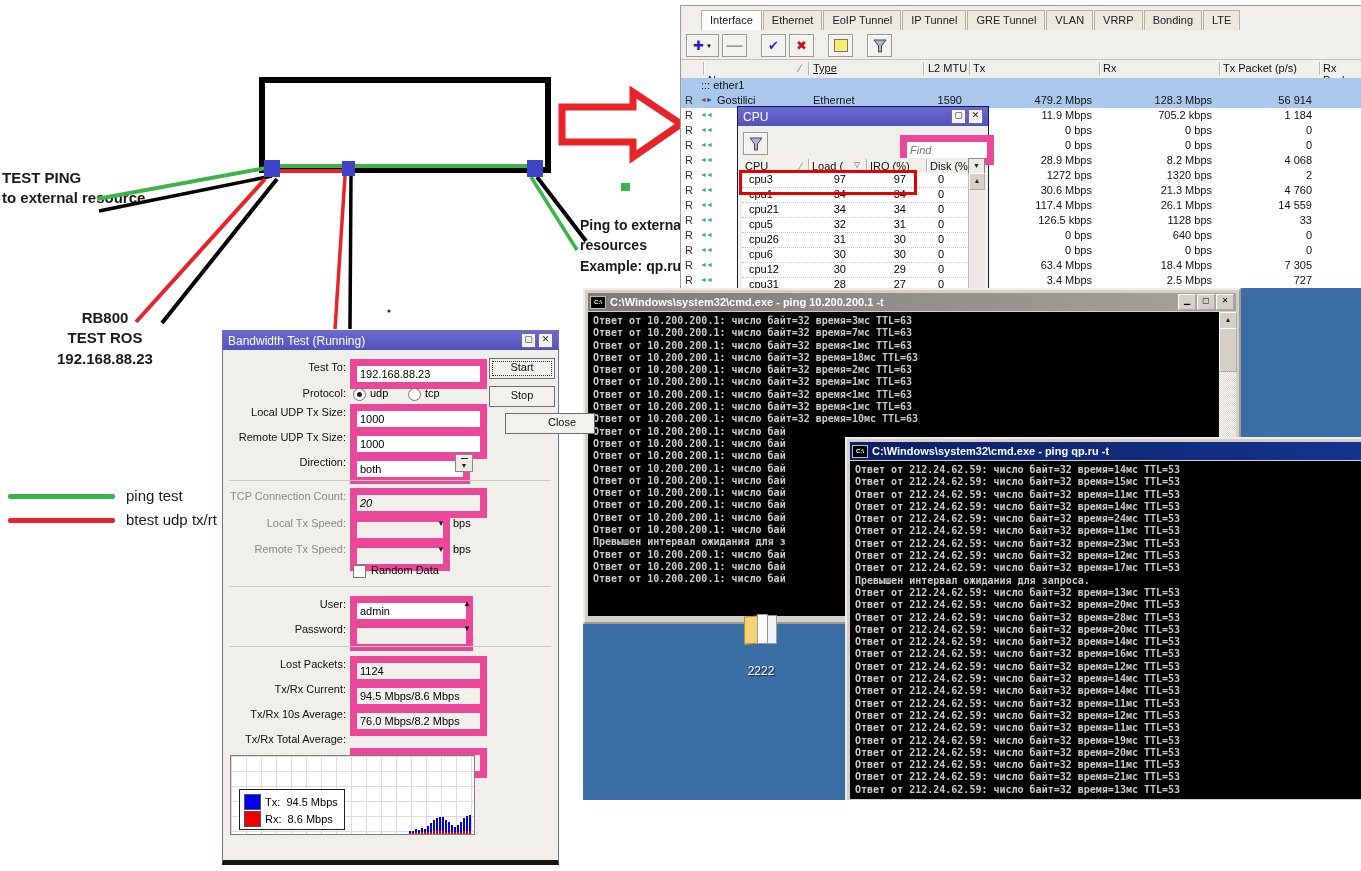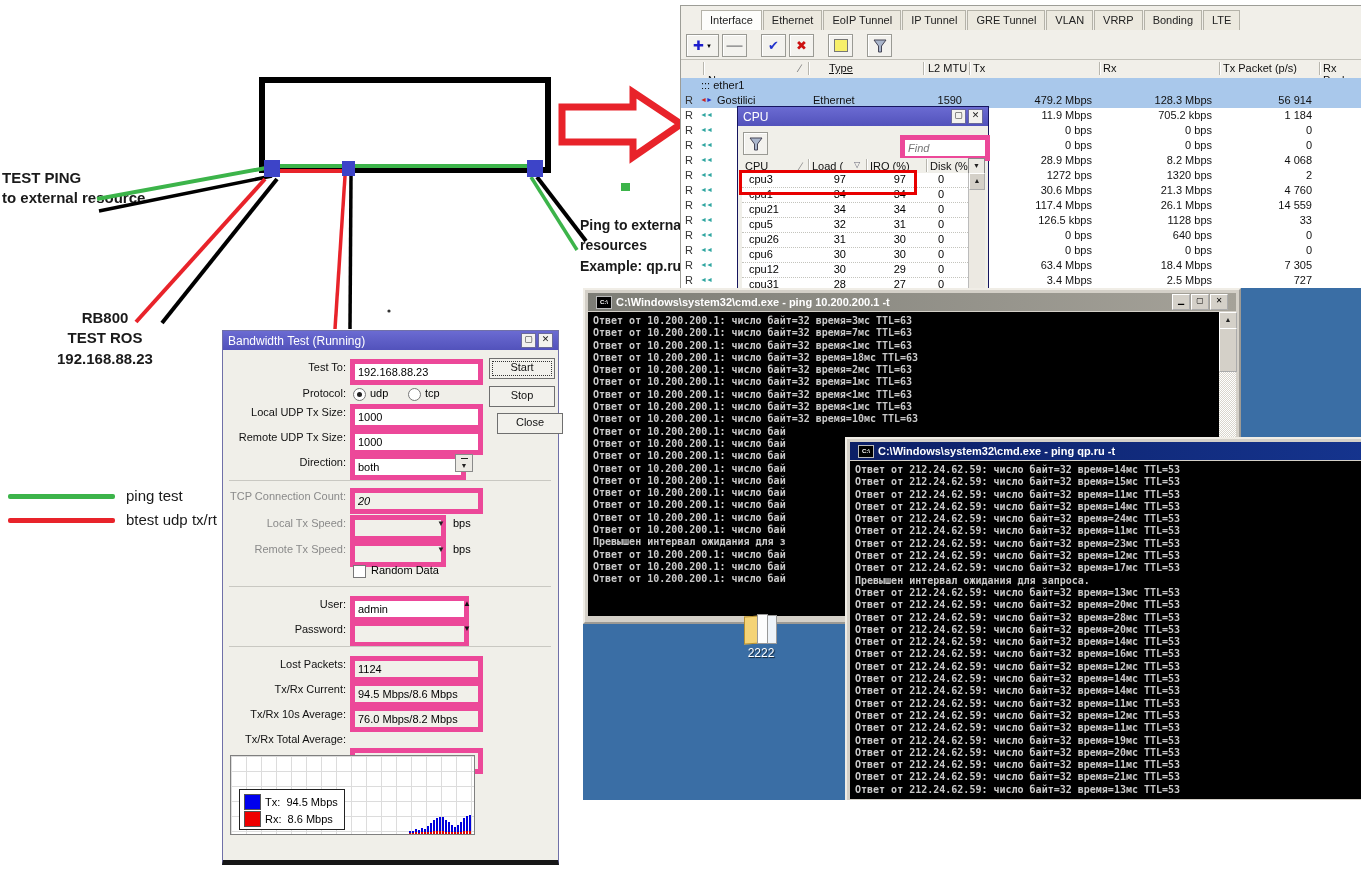--- a/index.html
+++ b/index.html
@@ -10,21 +10,21 @@
   
   .diag-label{position:absolute;font-weight:bold;color:#1a1a1a;line-height:1.35;}
   .legend-line{position:absolute;height:5px;border-radius:2px;}
 
   
   .wb-title{background:linear-gradient(#6b6bd2,#5252bb);color:#fff;font-size:12px;
             display:flex;align-items:center;padding:0 5px;height:19px;}
   .wb-title .t{flex:1;}
   .wb-btn{width:13px;height:13px;background:#f3f2ee;border:1px solid #6a6a9a;
           font-size:9px;line-height:11px;text-align:center;color:#222;margin-left:2px;}
-  .wb-input{position:absolute;height:14px;border:5px solid #ec4899;background:#fff;
+  .wb-input{position:absolute;height:14px;border:7px solid #ec4899;background:#fff;
             font:11px "Liberation Sans",sans-serif;padding:1px 3px;}
   .wb-ro{background:#f1f0ea;}
   .wb-label{position:absolute;font-size:11px;color:#111;text-align:right;width:120px;}
   .wb-label.dis{color:#8a8a8a;}
   .wb-pushbtn{position:absolute;width:64px;height:19px;background:#f2f1ec;border:1px solid #6f6f6f;
               font-size:11px;text-align:center;line-height:17px;color:#111;}
   .wb-sep{position:absolute;left:6px;width:322px;height:1px;background:#c9c8c2;}
   .arrowbtn{position:absolute;width:16px;height:16px;background:#eceae4;border:1px solid #8a8a8a;
             font-size:7px;text-align:center;line-height:14px;color:#222;}
 
@@ -57,21 +57,21 @@
   .cpu-row{position:relative;height:14px;font-size:11px;border-bottom:1px dotted #c4c4bd;background:#fff;}
   .cpu-row span{position:absolute;top:0;}
   .cpu-name{left:7px;}
   .cpu-load{right:122px;}
   .cpu-irq{right:62px;}
   .cpu-disk{right:24px;}
 
   
   .w95{background:#d4d0c8;border:2px outset #f0ede6;}
   .cmd-title{position:absolute;left:3px;top:3px;right:3px;height:18px;display:flex;align-items:center;
-             padding:0 8px;color:#fff;font-weight:bold;font-size:11px;white-space:nowrap;overflow:hidden;}
+             padding:0 2px;color:#fff;font-weight:bold;font-size:11px;white-space:nowrap;overflow:hidden;}
   .cap-btn{width:16px;height:14px;background:#d4d0c8;border:1px outset #fff;font-size:8px;
            line-height:12px;text-align:center;color:#000;margin-left:1px;font-weight:bold;flex:none;}
   .console{position:absolute;background:#000;overflow:hidden;}
   .cline{font:bold 10px "DejaVu Sans Mono",monospace;color:#c9c9c9;height:12.3px;white-space:pre;}
   .sbar{position:absolute;width:17px;background:#ece9e2;
         background-image:repeating-conic-gradient(#fff 0 25%,#d9d5cc 0 50%);background-size:2px 2px;}
   .sb-btn{position:absolute;left:0;width:16px;height:15px;background:#d4d0c8;border:1px outset #fff;
           font-size:7px;text-align:center;line-height:13px;color:#222;}
   .dosicon{width:14px;height:11px;background:#000;border:1px solid #bbb;margin-right:4px;flex:none;
            color:#fff;font-size:6px;line-height:10px;text-align:center;font-weight:bold;}
@@ -171,21 +171,21 @@
     <div class="tbtn">
       <svg width="14" height="14" viewBox="0 0 14 14">
           <path d="M1,1 L13,1 L8.5,7 L8.5,13 L5.5,13 L5.5,7 Z" fill="#aab6cc" stroke="#445" stroke-width="1"></path>
         </svg>
     </div>
   </div>
 
   <div class="abs" style="left:0;top:53px;width:681px;height:18px;background:#f1efe9;border-top:1px solid #c2c0b8;border-bottom:1px solid #b2b0a8;">
     <span class="ifh" style="left:27px;top:14px;">Name</span>
     <span class="ifh" style="left:118px;top:2px;color:#777;">∕</span>
-    <span class="ifh" style="left:148px;top:2px;text-decoration:underline;">Type</span>
+    <span class="ifh" style="left:132px;top:2px;text-decoration:underline;">Type</span>
     <span class="ifh" style="left:247px;top:2px;">L2 MTU</span>
     <span class="ifh" style="left:292px;top:2px;">Tx</span>
     <span class="ifh" style="left:422px;top:2px;">Rx</span>
     <span class="ifh" style="left:542px;top:2px;">Tx Packet (p/s)</span>
     <span class="ifh" style="left:642px;top:2px;">Rx Packe</span>
     <i class="ifdiv" style="left:22px;"></i>
       <i class="ifdiv" style="left:127px;"></i>
       <i class="ifdiv" style="left:242px;"></i>
     <i class="ifdiv" style="left:288px;"></i>
       <i class="ifdiv" style="left:418px;"></i>
@@ -416,21 +416,21 @@
       <span class="sb-btn" style="bottom:0;">▼</span>
     </div>
   </div>
 
   <div class="abs" style="left:148px;top:326px;width:60px;text-align:center;">
     <div style="position:relative;width:34px;height:30px;margin:0 auto;">
       <span style="position:absolute;left:0;top:2px;width:15px;height:26px;background:#f4d376;border:1px solid #b69033;transform:skewY(-4deg);"></span>
       <span style="position:absolute;left:13px;top:0;width:9px;height:28px;background:#fdfdfd;border:1px solid #999;"></span>
       <span style="position:absolute;left:23px;top:1px;width:8px;height:27px;background:#eef3f8;border:1px solid #999;"></span>
     </div>
-    <div style="color:#fff;font-size:12px;margin-top:2px;text-shadow:1px 1px 1px #123;">2222</div>
+    <div style="color:#fff;font-size:12px;margin-top:20px;text-shadow:1px 1px 1px #123;">2222</div>
   </div>
 
   <div class="abs w95" style="left:262px;top:149px;width:522px;height:366px;">
     <div class="cmd-title" style="background:linear-gradient(90deg,#0c1f66,#15348e);">
       <span class="dosicon">C:\</span>
       <span style="flex:1;overflow:hidden;">C:\Windows\system32\cmd.exe - ping  qp.ru -t</span>
     </div>
     <div class="console" style="left:3px;top:22px;width:516px;height:338px;">
       <div id="cmd2-body" style="padding:3px 0 0 5px;">
           <div class="cline">Ответ от 212.24.62.59: число байт=32 время=14мс TTL=53</div>
@@ -470,21 +470,21 @@
     <span class="t">Bandwidth Test (Running)</span>
     <span class="wb-btn">▢</span>
     <span class="wb-btn">✕</span>
   </div>
 
   <div class="wb-label" style="left:3px;top:30px;">Test To:</div>
   <input class="wb-input" style="left: 127px; top: 28px; width: 117px;" value="192.168.88.23">
 
   <div class="wb-pushbtn" style="left:266px;top:27px;outline:1px dotted #333;outline-offset:-4px;">Start</div>
   <div class="wb-pushbtn" style="left:266px;top:55px;">Stop</div>
-  <div class="wb-pushbtn" style="left:274px;top:82px;">Close</div>
+  <div class="wb-pushbtn" style="left:282px;top:82px;padding-left:24px;">Close</div>
 
   <div class="wb-label" style="left:3px;top:56px;">Protocol:</div>
   <span class="abs" style="left:130px;top:57px;width:11px;height:11px;border:1px solid #777;border-radius:50%;background:#fff;">
     <i style="position:absolute;left:3px;top:3px;width:5px;height:5px;border-radius:50%;background:#222;"></i>
     </span>
   <span class="abs" style="left:147px;top:56px;font-size:11px;">udp</span>
   <span class="abs" style="left:185px;top:57px;width:11px;height:11px;border:1px solid #777;border-radius:50%;background:#fff;"></span>
   <span class="abs" style="left:202px;top:56px;font-size:11px;">tcp</span>
 
   <div class="wb-label" style="left:3px;top:75px;">Local UDP Tx Size:</div>

